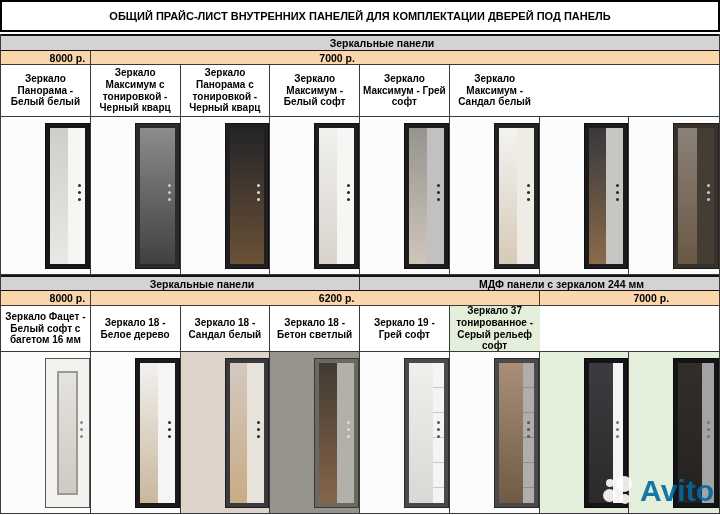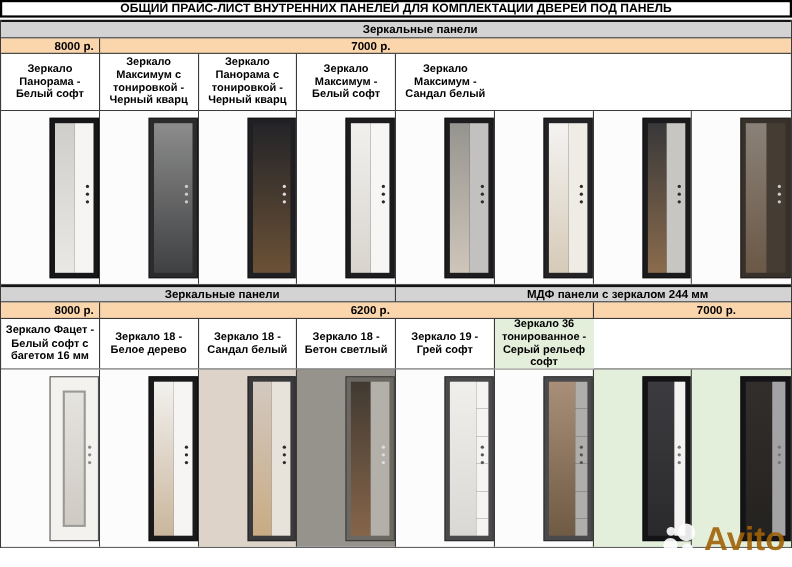--- a/index.html
+++ b/index.html
@@ -1,18 +1,18 @@
 <!DOCTYPE html>
 <html><head>
 <meta charset="utf-8">
 <style>
   html,body{margin:0;padding:0;background:#fff;}
   .page{position:relative;width:720px;height:515px;background:#fff;overflow:hidden;
         font-family:"Liberation Sans","DejaVu Sans",sans-serif;font-weight:bold;color:#000;box-sizing:border-box;}
-  .title-box{height:16px;margin-bottom:2px;border:2px solid #000;box-sizing:border-box;
+  .title-box{height:32px;margin-bottom:2px;border:2px solid #000;box-sizing:border-box;
              display:flex;align-items:center;justify-content:center;font-size:11px;letter-spacing:0;}
   .table{border-left:1px solid #3a3a3a;border-right:1px solid #3a3a3a;border-bottom:1px solid #3a3a3a;box-sizing:border-box;}
   .row{display:grid;grid-template-columns:repeat(8,1fr);box-sizing:border-box;}
   .cell{border-right:1px solid #3a3a3a;box-sizing:border-box;display:flex;align-items:center;justify-content:center;
         text-align:center;overflow:hidden;padding-left:44px;}
   .cell:last-child{border-right:none;}
   .span-2{grid-column:span 2}.span-4{grid-column:span 4}.span-5{grid-column:span 5}.span-8{grid-column:span 8}
   .r-head{background:var(--header_bg,#d3d3d3);border-top:2px solid #141414;border-bottom:1px solid #141414;font-size:10.5px;}
   .r-head1{height:17px}
   .r-head2{height:16px}
@@ -43,45 +43,46 @@
           background:var(--dot,#333);box-shadow:0 7px 0 var(--dot,#333),0 14px 0 var(--dot,#333);}
   .v-baget .handle{right:6px}
   
   .watermark{position:absolute;right:6px;bottom:8px;display:flex;align-items:center;gap:5px;opacity:.9;}
   .avito-logo{position:relative;width:32px;height:32px;}
   .avito-logo span{position:absolute;border-radius:50%;background:#fff;}
   .lc1{width:8px;height:8px;left:3px;top:4px}
   .lc2{width:13px;height:13px;left:0;top:14px}
   .lc3{width:16px;height:16px;left:13px;top:1px}
   .lc4{width:10px;height:10px;left:17px;top:19px}
-  .wordmark{color:#a16207;font-size:30px;font-weight:bold;line-height:1;}
+  .wordmark{color:#0369a1;font-size:30px;font-weight:bold;line-height:1;}
 </style>
 </head>
 <body>
 
 <div class="page" style="--price_bg: #fbd6ad; --header_bg: #d3d3d3; --highlight_bg: #e3efda; --border: #3a3a3a;">
 
   <div class="title-box">ОБЩИЙ ПРАЙС-ЛИСТ ВНУТРЕННИХ ПАНЕЛЕЙ ДЛЯ КОМПЛЕКТАЦИИ ДВЕРЕЙ ПОД ПАНЕЛЬ</div>
 
   <div class="table">
 
     <div class="row r-head r-head1">
       <div class="cell span-8">Зеркальные панели</div>
     </div>
 
     <div class="row r-price r-price1">
       <div class="cell">8000 р.</div>
       <div class="cell span-5">7000 р.</div>
     </div>
 
     <div class="row r-names r-names1">
-      <div class="cell name-cell">Зеркало Панорама - Белый софт</div>
+      <div class="cell name-cell">Зеркало Панорама - Белый белый</div>
       <div class="cell name-cell">Зеркало Максимум с тонировкой - Черный кварц</div>
       <div class="cell name-cell">Зеркало Панорама с тонировкой - Черный кварц</div>
       <div class="cell name-cell">Зеркало Максимум - Белый софт</div>
+      <div class="cell name-cell">Зеркало Максимум - Грей софт</div>
       <div class="cell name-cell">Зеркало Максимум - Сандал белый</div>
     </div>
 
     <div class="row r-photos1">
       <div class="cell photo-cell" style="--door: #17171a; --mtop: #cfcecb; --mbot: #e9e8e4; --panel: #f6f5f3; --dot: #2a2a2a;">
         <div class="door v-right">
             <div class="mirror"></div>
             <div class="panel"></div>
             <span class="handle"></span>
           </div>
@@ -145,21 +146,21 @@
       <div class="cell span-5">6200 р.</div>
       <div class="cell span-2">7000 р.</div>
     </div>
 
     <div class="row r-names r-names2">
       <div class="cell name-cell">Зеркало Фацет - Белый софт с багетом 16 мм</div>
       <div class="cell name-cell">Зеркало 18 - Белое дерево</div>
       <div class="cell name-cell">Зеркало 18 - Сандал белый</div>
       <div class="cell name-cell">Зеркало 18 - Бетон светлый</div>
       <div class="cell name-cell">Зеркало 19 - Грей софт</div>
-      <div class="cell name-cell hl">Зеркало 36 тонированное - Серый рельеф софт</div>
+      <div class="cell name-cell hl">Зеркало 37 тонированное - Серый рельеф софт</div>
     </div>
 
     <div class="row r-photos2">
       <div class="cell photo-cell" style="--door: #2e2e30; --mtop: #e5e3df; --mbot: #cfcac2; --panel: #f4f2ef; --dot: #8a8a8a;">
         <div class="door v-baget">
             <div class="mirror"></div>
             <span class="handle"></span>
           </div>
       </div>
       <div class="cell photo-cell" style="--door: #1a1a1c; --mtop: #f2f1ef; --mbot: #c9b69c; --panel: #f6f5f3; --dot: #2a2a2a;">

